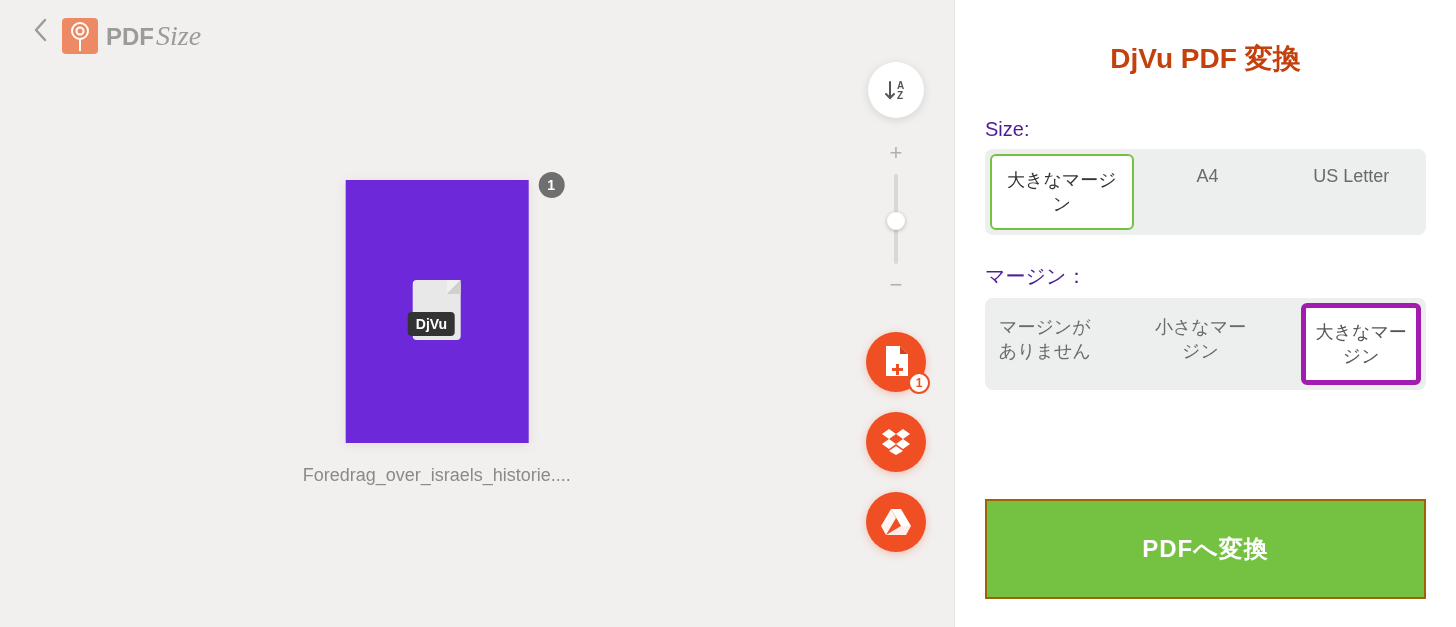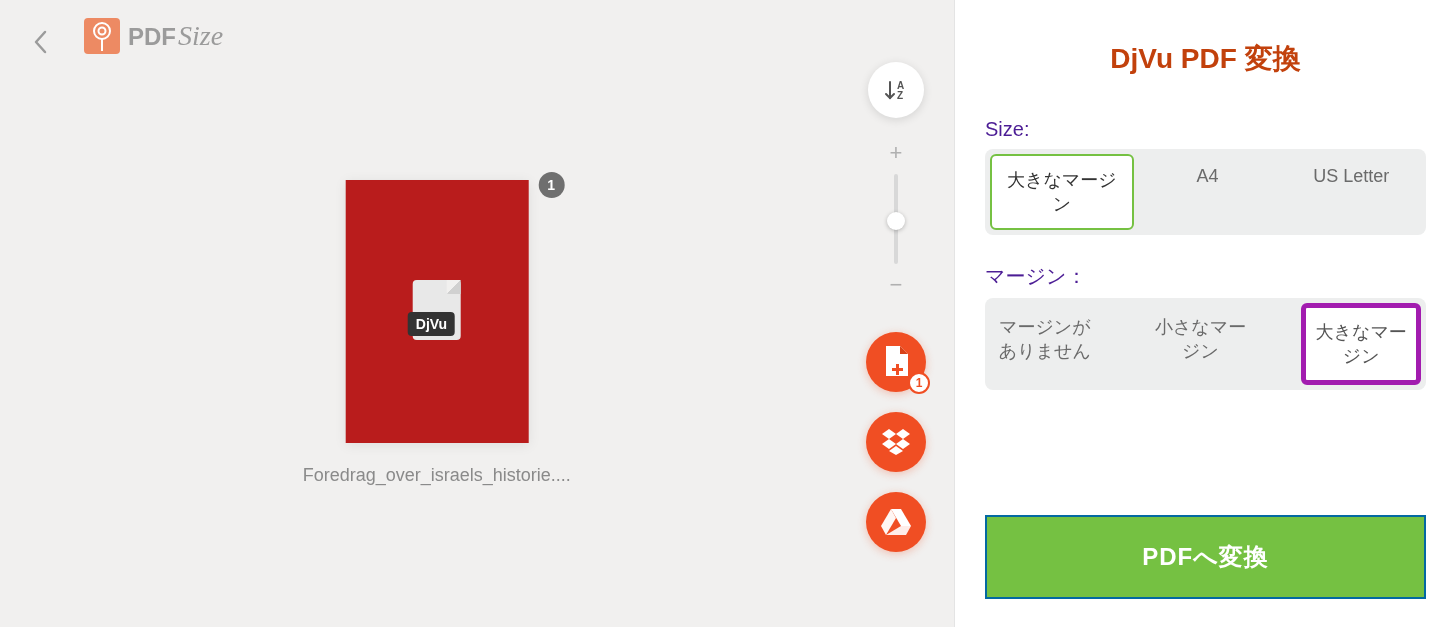--- a/index.html
+++ b/index.html
@@ -11,23 +11,23 @@
       background: #f1f0ef;
       overflow: hidden;
     }
     .left-pane {
       flex: 1;
       position: relative;
       background: #f1f0ef;
     }
     .header {
       display: flex;
-      align-items: flex-end;
+      align-items: flex-start;
       padding: 18px 28px;
-      gap: 32px;
+      gap: 10px;
     }
     .back-btn {
       width: 24px;
       height: 24px;
       display: flex;
       align-items: center;
       justify-content: center;
       cursor: pointer;
       color: #9b9b9b;
     }
@@ -70,21 +70,21 @@
       display: flex;
       flex-direction: column;
       align-items: center;
     }
     .file-wrapper {
       position: relative;
     }
     .file-thumb {
       width: 183px;
       height: 263px;
-      background: #b91c1c;
+      background: #6d28d9;
       box-shadow: 0 2px 12px rgba(0,0,0,0.08);
       display: flex;
       align-items: center;
       justify-content: center;
     }
     .file-icon-inner {
       position: relative;
       width: 54px;
       height: 64px;
     }
@@ -269,24 +269,24 @@
       background: #fff;
       border: 5px solid #a21caf;
       color: #555;
     }
     .convert-btn {
       margin-top: auto;
       background: #75c142;
       color: #fff;
       font-size: 24px;
       font-weight: 700;
-      padding: 24px;
+      padding: 32px;
       text-align: center;
       cursor: pointer;
-      border: 2px solid #0369a1;
+      border: 2px solid #a16207;
       letter-spacing: 1px;
     }
   </style>
 </head>
 <body>
 
 <div class="left-pane">
   <div class="header">
     <div class="back-btn">
       <svg width="14" height="24" viewBox="0 0 14 24" fill="none" stroke="currentColor" stroke-width="2.5" stroke-linecap="round" stroke-linejoin="round">

